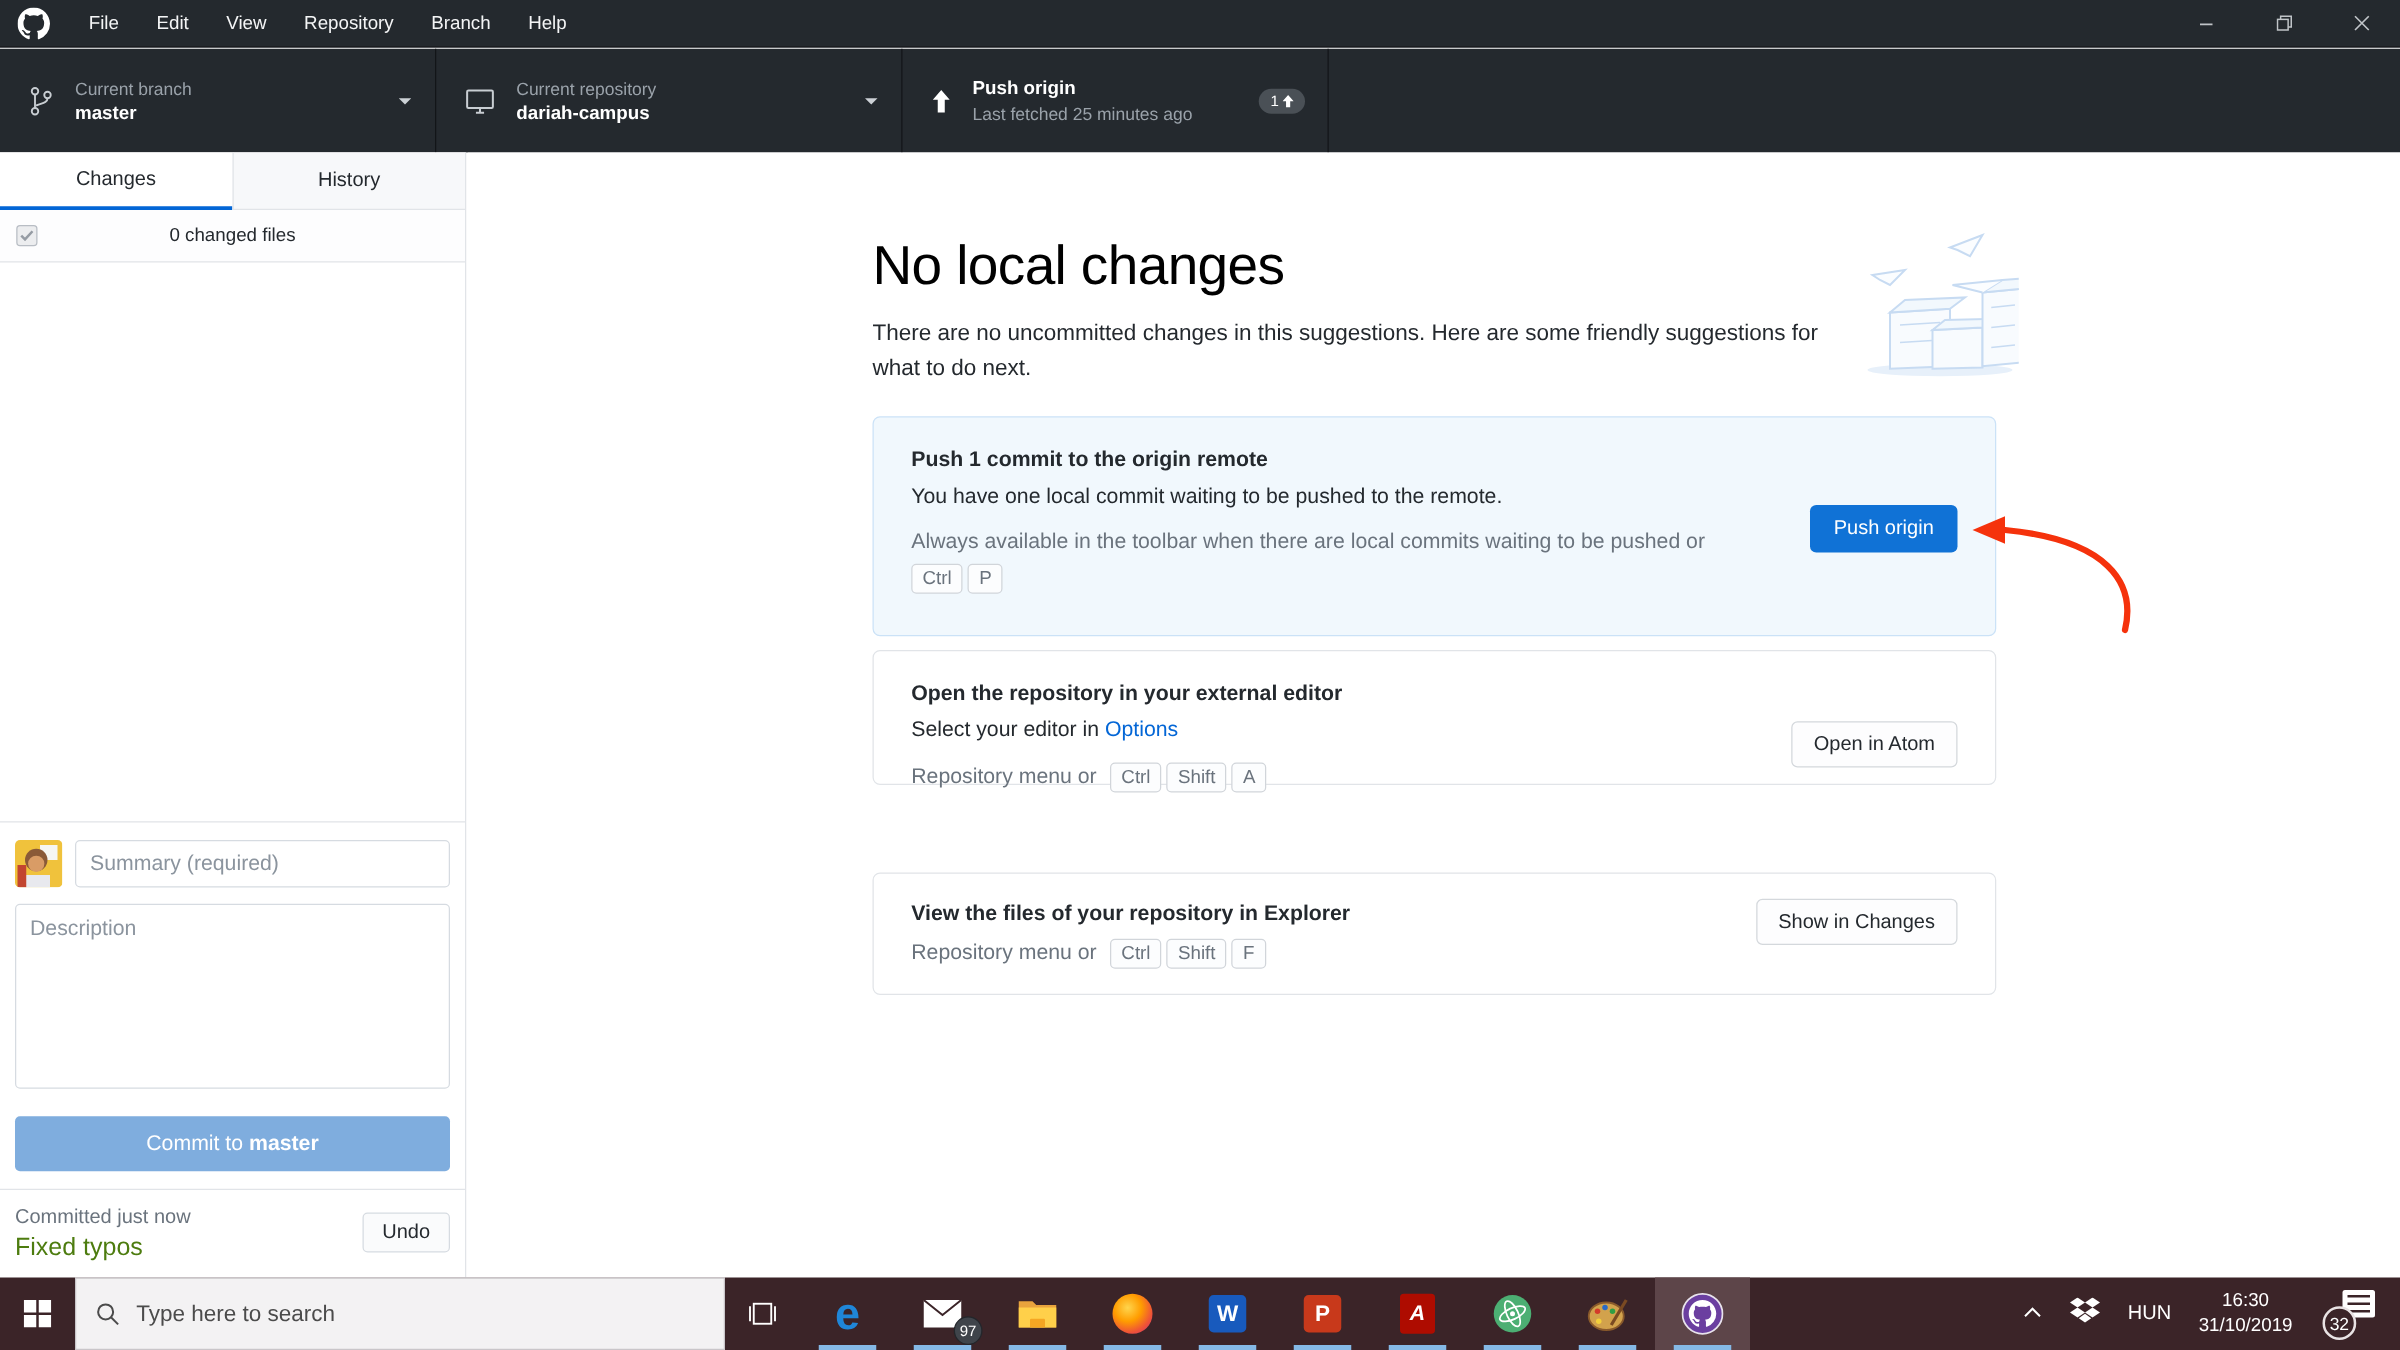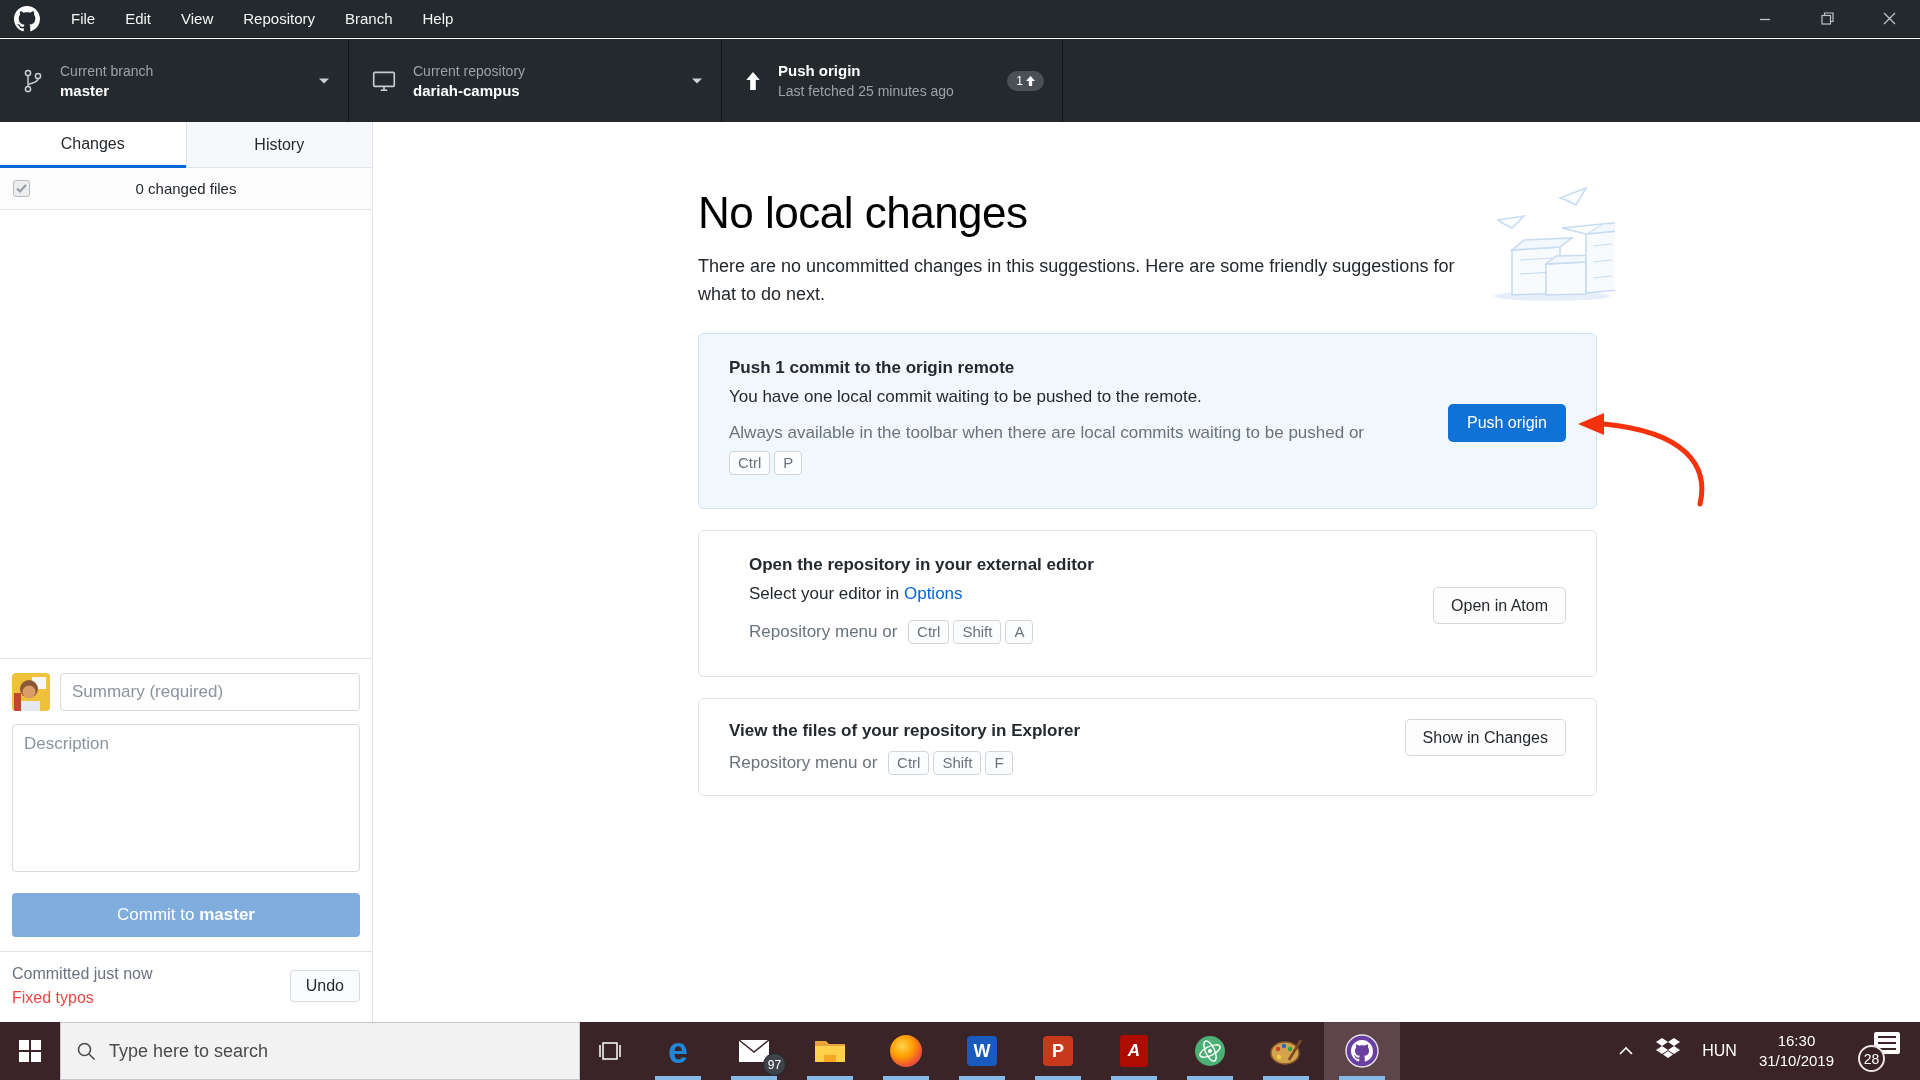--- a/index.html
+++ b/index.html
@@ -39,21 +39,21 @@
   .commit-form { flex:none; border-top:1px solid #e1e4e8; padding:14px 12px 0 12px; }
   .form-row { display:flex; gap:10px; }
   .avatar { width:38px; height:38px; border-radius:4px; overflow:hidden; flex:none; }
   .summary-input { flex:1; height:38px; border:1px solid #d6dbe1; border-radius:4px; padding:0 11px; font-size:17px; color:#24292e; outline:none; font-family:"Liberation Sans", sans-serif; }
   .summary-input::placeholder, .description::placeholder { color:#8b949e; opacity:1; }
   .description { width:100%; height:148px; margin-top:13px; border:1px solid #d6dbe1; border-radius:4px; font-size:17px; padding:9px 11px; color:#24292e; resize:none; outline:none; font-family:"Liberation Sans", sans-serif; }
   .commit-btn { width:100%; height:44px; margin-top:17px; background:#7fadde; color:#fff; border:none; border-radius:4px; font-size:17px; font-family:"Liberation Sans", sans-serif; }
   .history-bar { flex:none; border-top:1px solid #e1e4e8; margin-top:14px; padding:10px 12px 12px 12px; display:flex; align-items:center; }
   .hist-text { line-height:24px; }
   .hist-status { color:#6a737d; font-size:16px; }
-  .hist-msg { color:#ef4444; font-size:16px; }
+  .hist-msg { color:#4d7c0f; font-size:20px; }
   .undo-btn { margin-left:auto; padding:6px 15px; font-size:16px; background:#fafbfc; border:1px solid #d6dbe1; border-radius:4px; color:#24292e; font-family:"Liberation Sans", sans-serif; }
 
   
   .main { position:absolute; top:122px; left:374px; right:0; bottom:58px; background:#fff; }
   .main-title { position:absolute; left:324px; top:66px; font-size:44px; font-weight:300; color:#000000; letter-spacing:-0.5px; }
   .main-sub { position:absolute; left:324px; top:130px; width:760px; font-size:18px; line-height:28px; color:#24292e; }
   .card { position:absolute; left:324px; width:899px; border-radius:6px; background:#fff; border:1px solid #e1e4e8; }
   .card-highlight { background:#f1f8fd; border:1px solid #cbe2f7; }
   .card-inner { padding:24px 30px; }
   .card-title { font-size:17px; font-weight:bold; color:#24292e; }
@@ -261,21 +261,21 @@
       <button class="btn-primary" style="top:70px; right:30px;">Push origin</button>
     </div>
 
     <span class="arrow-annot">
       <svg width="140" height="102" viewBox="0 0 140 102" fill="none">
         <path d="M128 94 C 137 56, 114 22, 32 14" stroke="#f5320c" stroke-width="5" stroke-linecap="round"></path>
         <polygon points="6,14 32,3 32,25" fill="#f5320c"></polygon>
       </svg>
     </span>
 
-    <div class="card" style="top:408px; height:147px;padding-left:20px;">
+    <div class="card" style="top:398px; height:108px;">
       <div class="card-inner">
         <div class="card-title">Open the repository in your external editor</div>
         <div class="card-body"><span>Select your editor in </span><span class="link">Options</span></div>
         <div class="card-hint"><span>Repository menu or</span>
           <kbd style="margin-left:6px;">Ctrl</kbd><kbd>Shift</kbd><kbd>A</kbd>
         </div>
       </div>
       <button class="btn-secondary" style="top:56px; right:30px;">Open in Atom</button>
     </div>
 
@@ -400,18 +400,18 @@
       <span class="tray-clock">
         <div>16:30</div>
         <div>31/10/2019</div>
       </span>
       <span class="notif">
         <span class="notif-bubble">
             <i></i>
             <i></i>
             <i></i>
           </span>
-        <span class="notif-badge">28</span>
+        <span class="notif-badge">32</span>
       </span>
     </div>
   </div>
 
 </div>
 
 </body></html>

